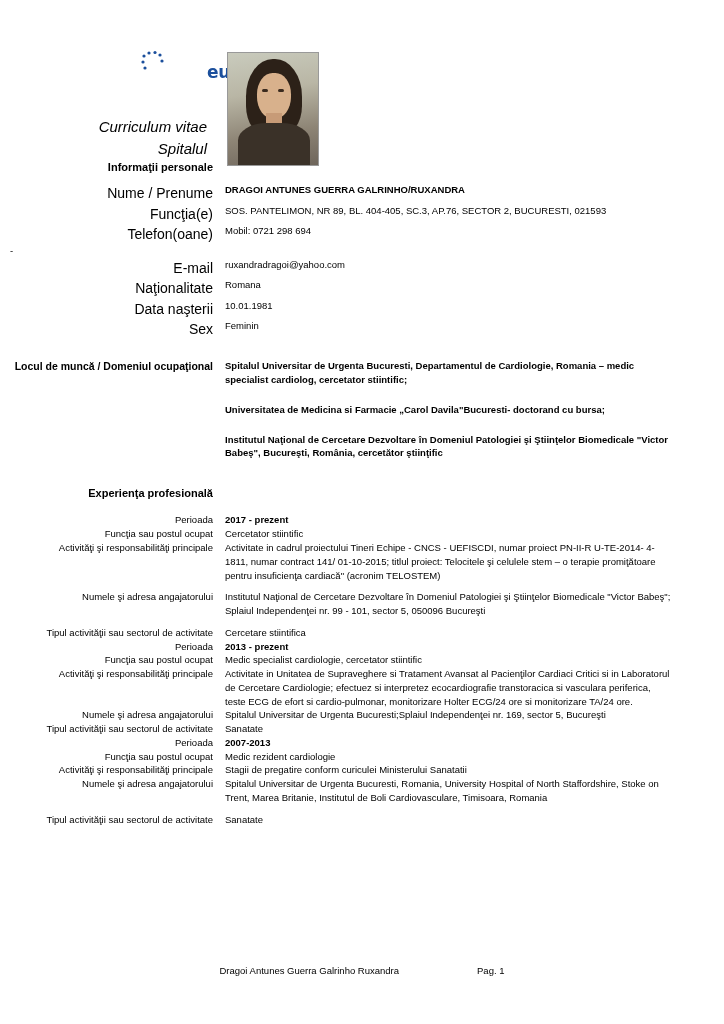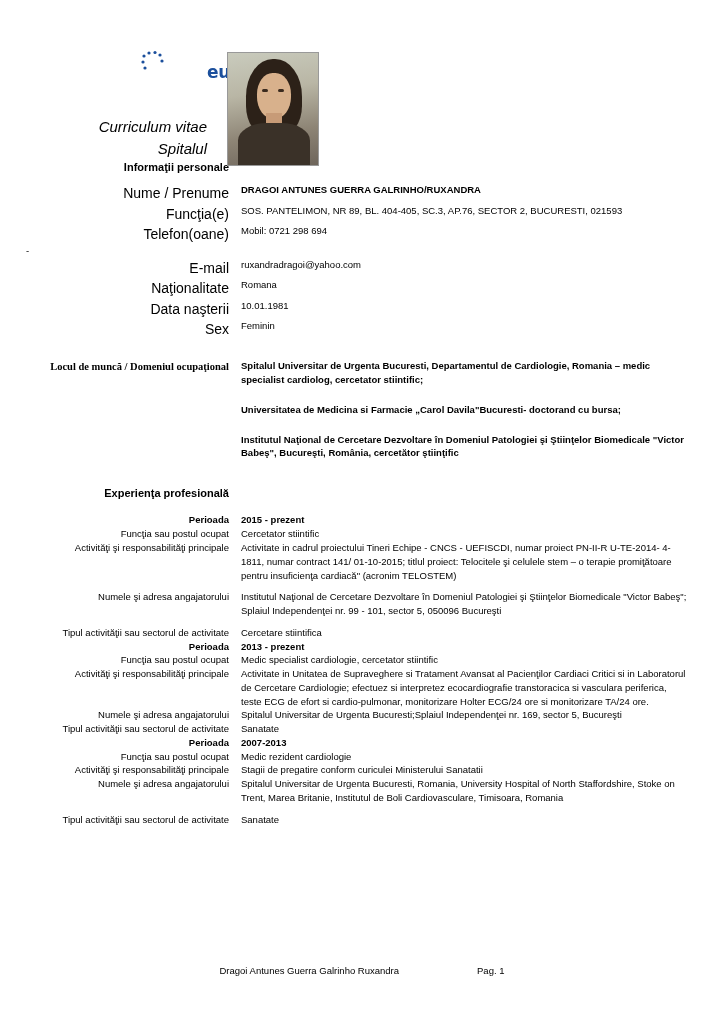--- a/index.html
+++ b/index.html
@@ -112,39 +112,38 @@
     width: 6px; height: 3px;
     background: #3a2a1e;
     border-radius: 2px;
     top: 36px;
   }
   .photo .eye-l { left: 34px; }
   .photo .eye-r { left: 50px; }
 
   
   .content {
-    padding: 0 60px 0 0;
-    margin-left: 24px;
+    padding: 0 60px 0 8px;
   }
   .row {
     display: flex;
     width: 664px;
     margin: 0;
   }
   .label {
     width: 215px;
     min-width: 215px;
     text-align: right;
     padding-right: 10px;
     box-sizing: border-box;
     font-size: 14px;
     line-height: 1.45;
     color: #000;
   }
-  .label.bold { font-weight: bold; font-size: 10.5px; font-family: Liberation Serif, serif; }
+  .label.bold { font-weight: bold; font-size: 10.5px; }
   .value {
     flex: 1;
     font-size: 9.5px;
     line-height: 1.45;
     color: #000;
     padding-left: 2px;
   }
   .value.bold { font-weight: bold; }
 
   .section-head {
@@ -158,21 +157,21 @@
   }
 
   .spacer-8 { height: 8px; }
   .spacer-12 { height: 12px; }
   .spacer-16 { height: 16px; }
   .spacer-20 { height: 20px; }
   .spacer-26 { height: 26px; }
 
   .job-block .label { font-size: 9.5px; }
 
-  .period-row .label { font-weight: bold; }
+  .period-row .label { font-weight: normal; }
   .period-row .value { font-weight: bold; }
 
   
   .footer {
     position: absolute;
     left: 0;
     bottom: 48px;
     width: 724px;
     display: flex;
     justify-content: center;
@@ -283,21 +282,21 @@
 
     <div class="section-head">
       <div class="label">Experienţa profesională</div>
       <div class="value"></div>
     </div>
     <div class="spacer-12"></div>
 
     <div class="job-block">
       <div class="row period-row">
         <div class="label">Perioada</div>
-        <div class="value">2015 - prezent</div>
+        <div class="value">2017 - prezent</div>
       </div>
       <div class="row">
         <div class="label">Funcţia sau postul ocupat</div>
         <div class="value">Cercetator stiintific</div>
       </div>
       <div class="row">
         <div class="label">Activităţi şi responsabilităţi principale</div>
         <div class="value">Activitate in cadrul proiectului Tineri Echipe - CNCS - UEFISCDI, numar proiect PN-II-R U-TE-2014- 4-1811, numar contract 141/ 01-10-2015; titlul proiect: Telocitele şi celulele stem – o terapie promiţătoare pentru insuficienţa cardiacă" (acronim TELOSTEM)</div>
       </div>
       <div class="spacer-8"></div>

